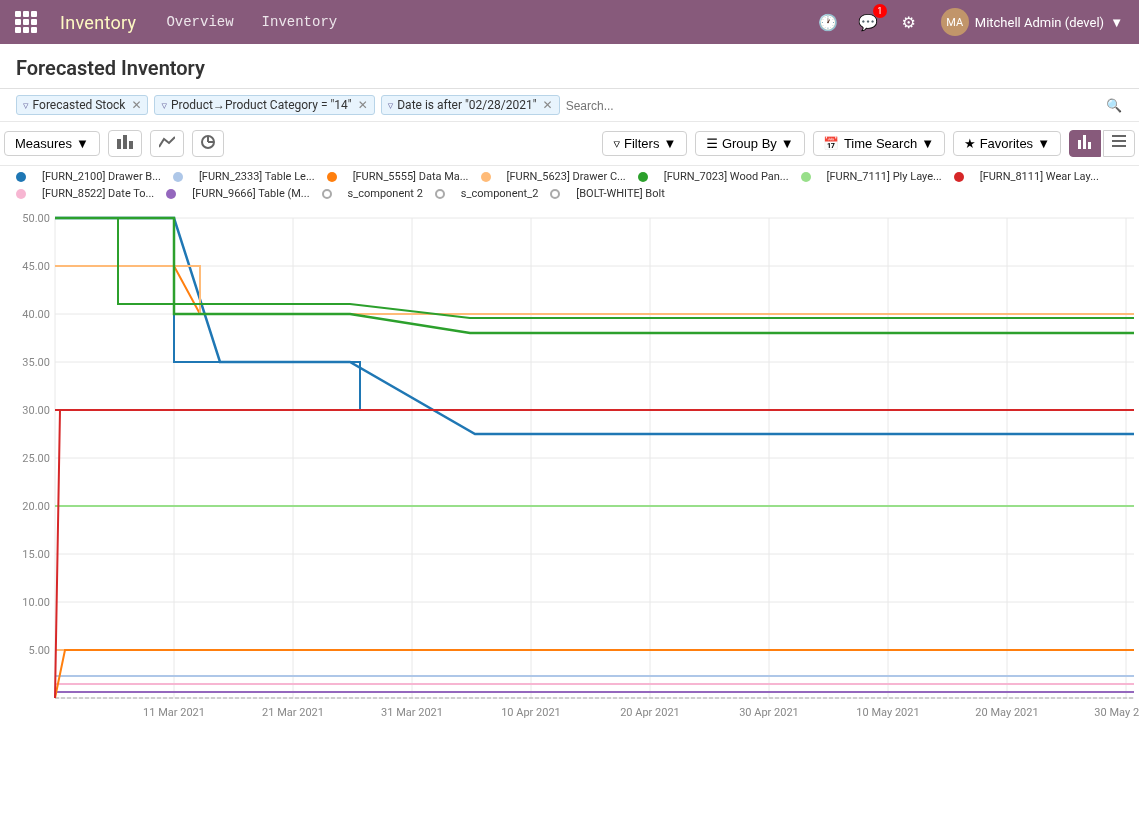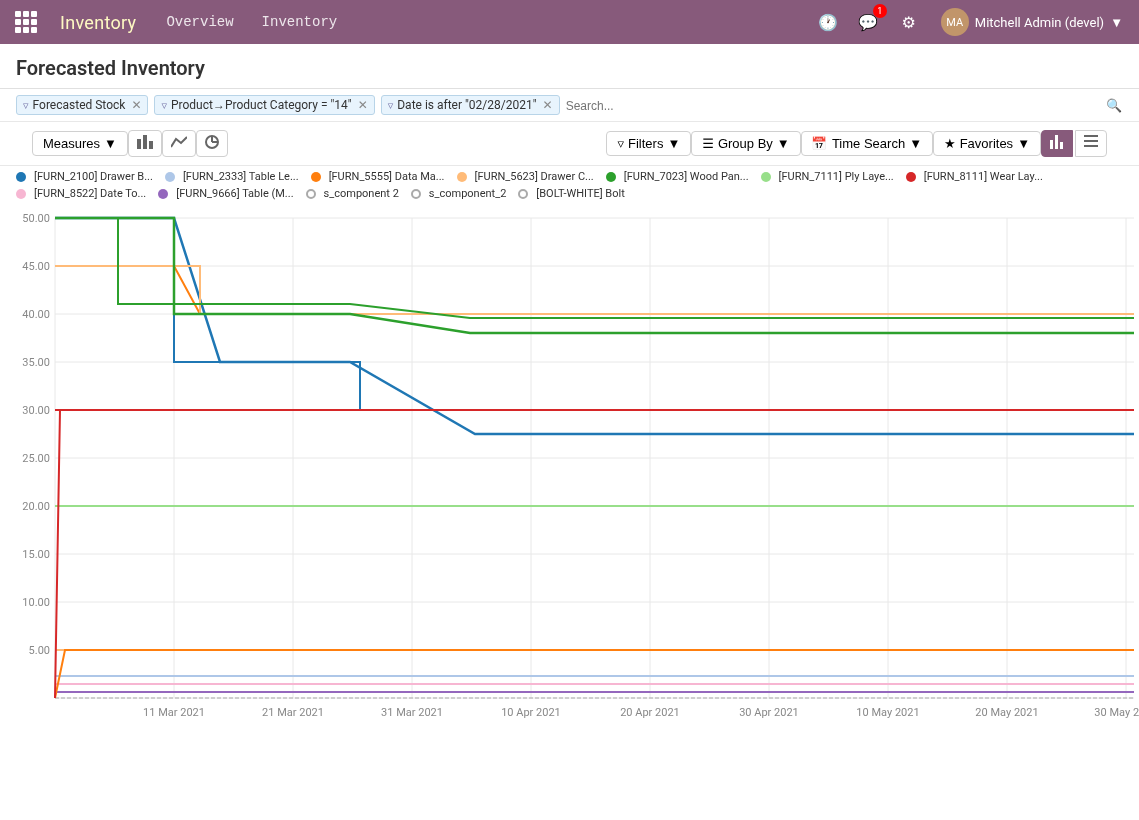--- a/index.html
+++ b/index.html
@@ -30,32 +30,32 @@
     
     .filter-bar { padding: 6px 16px; display:flex; align-items:center; gap:6px; flex-wrap:wrap; border-bottom: 1px solid #e8e8e8; }
     .filter-tag { display:inline-flex; align-items:center; gap:4px; background: #e8f4fd; border: 1px solid #b8d4e8; border-radius: 3px; padding: 2px 6px; font-size:12px; color:#333; }
     .filter-tag .filter-icon { color: #7c7bad; font-size:11px; }
     .filter-tag .remove-btn { cursor:pointer; color:#888; font-size:12px; margin-left:2px; }
     .search-box { flex:1; min-width:160px; }
     .search-box input { width:100%; border:none; outline:none; font-size:12px; color:#333; background:transparent; }
     .search-icon-btn { cursor:pointer; color:#888; }
 
     
-    .toolbar { padding: 8px 32px; display:flex; align-items:center; border-bottom: 1px solid #e8e8e8; }
+    .toolbar { padding: 8px 4px; display:flex; align-items:center; gap:8px; border-bottom: 1px solid #e8e8e8; }
     .measures-btn { display:inline-flex; align-items:center; gap:4px; background:#fff; border:1px solid #d0d0d0; border-radius:4px; padding:4px 10px; cursor:pointer; font-size:13px; }
     .chart-btn { border:1px solid #d0d0d0; border-radius:4px; padding:4px 8px; cursor:pointer; background:#fff; color:#666; }
     .spacer { flex:1; }
     .dropdown-btn { display:inline-flex; align-items:center; gap:4px; background:#fff; border:1px solid #d0d0d0; border-radius:4px; padding:4px 10px; cursor:pointer; font-size:13px; }
     .view-btns { display:flex; gap:2px; }
     .view-btn { border:1px solid #d0d0d0; padding:4px 8px; cursor:pointer; background:#fff; color:#666; font-size:14px; }
     .view-btn:first-child { border-radius:4px 0 0 4px; }
     .view-btn:last-child { border-radius:0 4px 4px 0; }
     .view-btn.active { background:#875a7b; color:#fff; border-color:#875a7b; }
     .chart-legend { display:flex; flex-wrap:wrap; gap:4px 12px; padding: 4px 16px 8px; font-size:11px; }
-    .legend-item { display:inline-flex; align-items:center; gap:8px; }
+    .legend-item { display:inline-flex; align-items:center; gap:16px; }
     .legend-dot { width:10px; height:10px; border-radius:50%; display:inline-block; flex-shrink:0; }
     .legend-dot.outline { background:transparent; border:2px solid; }
 
     
     .chart-svg-wrap { position:relative; overflow:hidden; }
     svg.chart { display:block; }
   </style>
 </head>
 <body>
 

